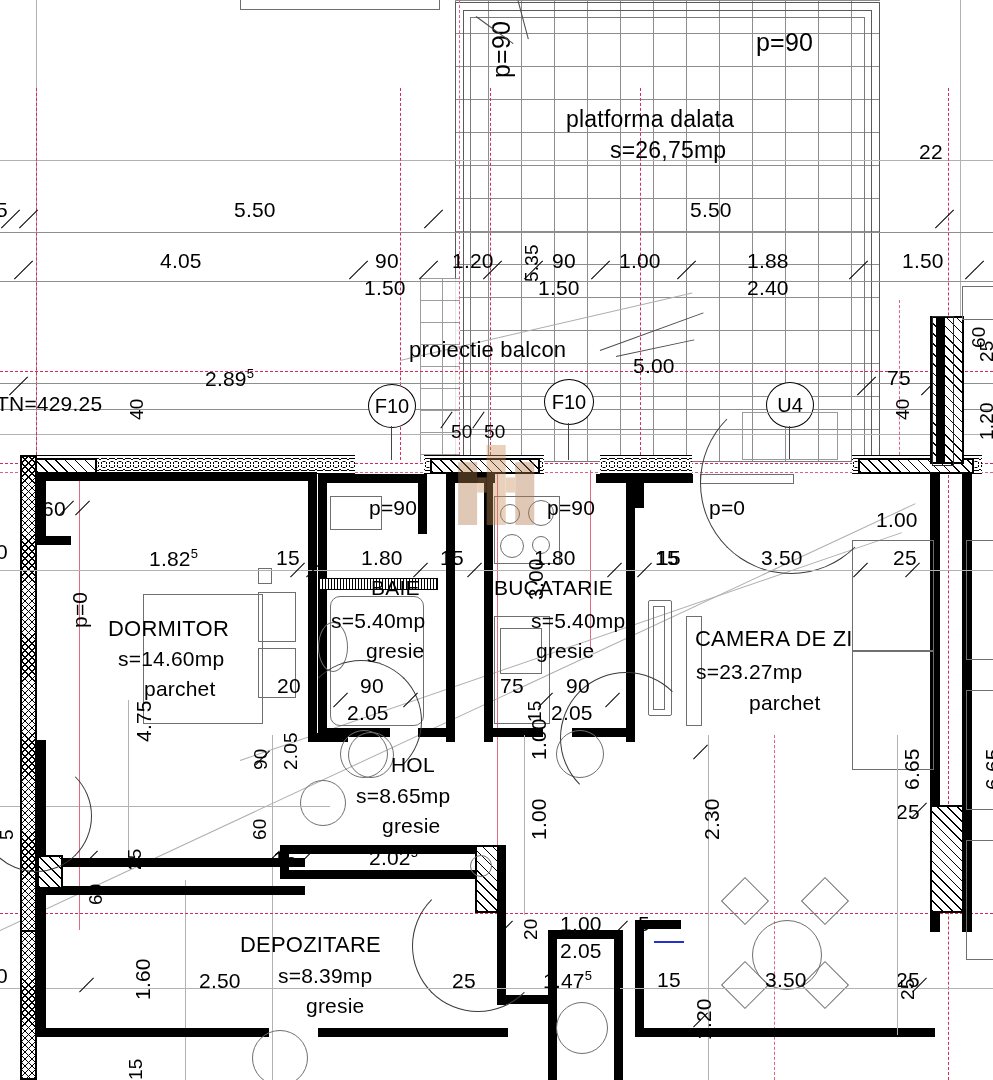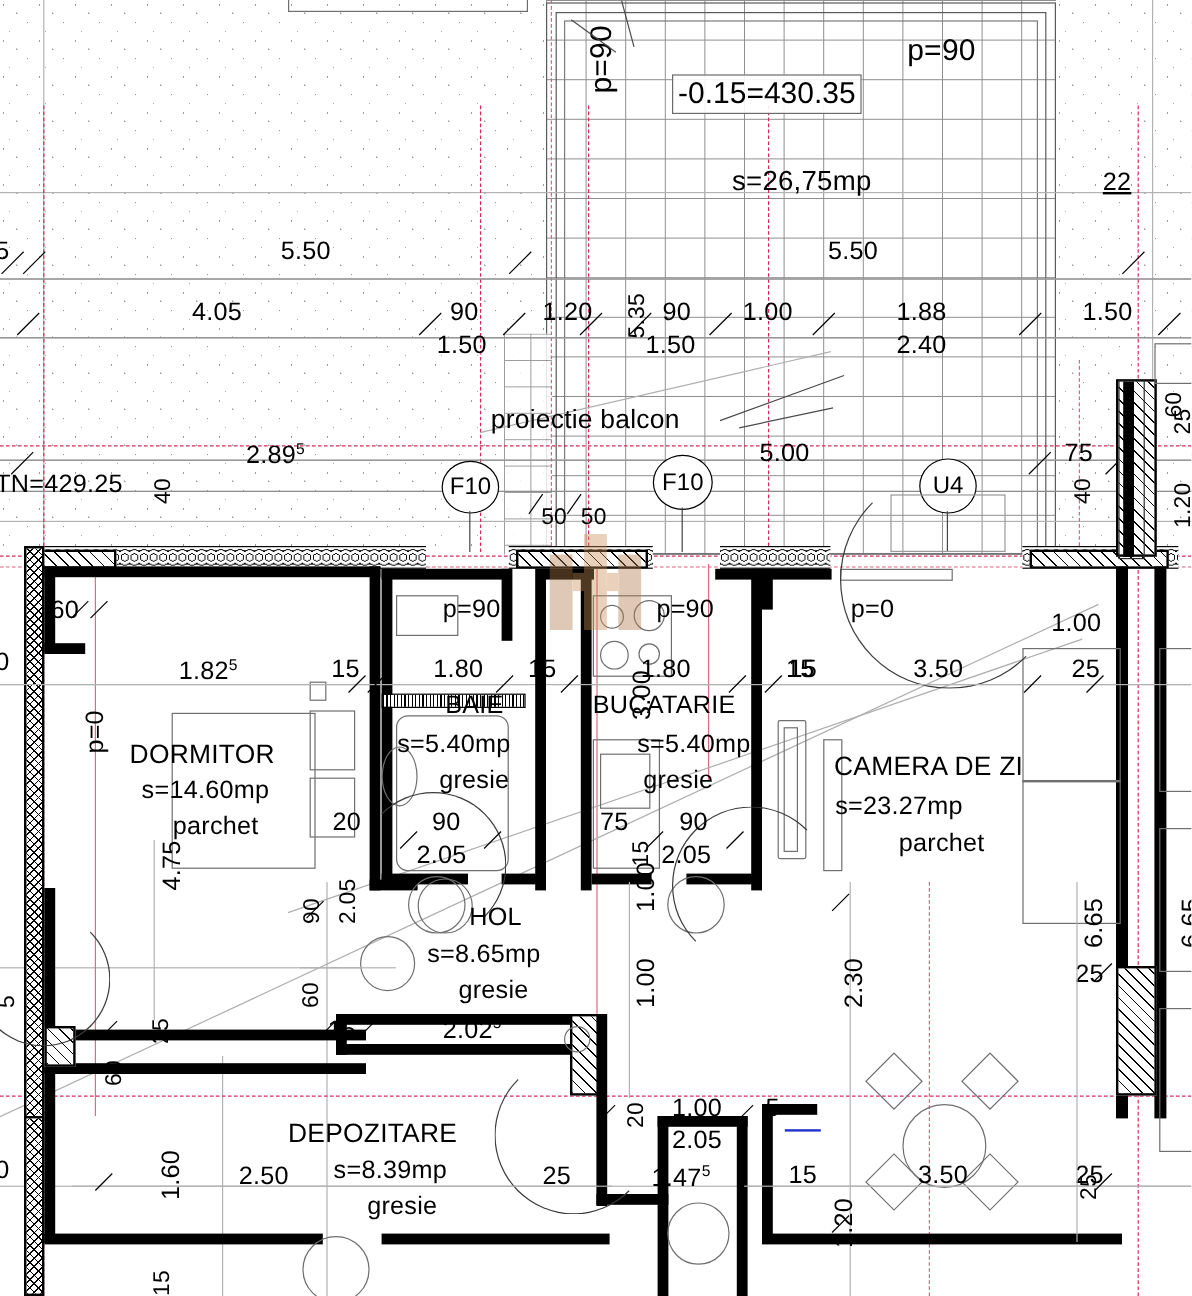--- a/index.html
+++ b/index.html
@@ -247,21 +247,21 @@
   <div class="diag" style="left:0; top:930px; width:1010px; transform:rotate(-25deg);"></div>
   <div class="diag" style="left:240px; top:760px; width:700px; transform:rotate(-19deg);"></div>
   <div class="diag" style="left:400px; top:360px; width:300px; transform:rotate(-13deg);"></div>
 
   <div class="hline" style="left:0; top:232px; width:993px;"></div>
   <div class="hline" style="left:0; top:281px; width:993px;"></div>
 
   <div class="t dim" style="left:-4px; top:198px;">5</div>
   <div class="t dim" style="left:234px; top:198px;">5.50</div>
   <div class="t dim" style="left:690px; top:198px;">5.50</div>
-  <div class="t dim" style="left:919px; top:140px;text-decoration:underline;">22</div>
+  <div class="t dim" style="left:919px; top:140px;">22</div>
 
   <div class="t dim" style="left:160px; top:249px;">4.05</div>
   <div class="t dim" style="left:375px; top:249px;">90</div>
   <div class="t dim" style="left:452px; top:249px;">1.20</div>
   <div class="t dim" style="left:552px; top:249px;">90</div>
   <div class="t dim" style="left:619px; top:249px;">1.00</div>
   <div class="t dim" style="left:747px; top:249px;">1.88</div>
   <div class="t dim" style="left:902px; top:249px;">1.50</div>
 
   <div class="t dim" style="left:364px; top:276px;">1.50</div>
@@ -278,38 +278,38 @@
   <div class="tick" style="left:433px; top:206px;"></div>
   <div class="tick" style="left:492px; top:257px;"></div>
   <div class="tick" style="left:533px; top:257px;"></div>
   <div class="tick" style="left:600px; top:257px;"></div>
   <div class="tick" style="left:686px; top:257px;"></div>
   <div class="tick" style="left:858px; top:257px;"></div>
   <div class="tick" style="left:974px; top:257px;"></div>
   <div class="tick" style="left:944px; top:206px;"></div>
 
   <div class="t" style="left:756px; top:28px; font-size:25px;">p=90</div>
-  <div class="boxnote" style="left:560px; top:62px;">-0.15=430.35</div>
+  <div class="t" style="left:566px; top:106px; font-size:23px;">platforma dalata</div>
   <div class="t" style="left:610px; top:137px; font-size:23px;">s=26,75mp</div>
   <div class="t rot" style="left:487px; top:78px; font-size:25px;">p=90</div>
 
   <div class="fx" style="left:240px; top:-12px; width:200px; height:22px;"></div>
   <div class="leader" style="left:476px; top:16px; width:46px; transform:rotate(36deg);"></div>
   <div class="leader" style="left:518px; top:0px; width:40px; transform:rotate(75deg);"></div>
 
   <div class="t" style="left:409px; top:337px; font-size:22px;">proiectie balcon</div>
 
   <div class="hline" style="left:0; top:383px; width:993px;"></div>
   <div class="hline" style="left:0; top:409px; width:993px;"></div>
 
   <div class="t dim" style="left:205px; top:366px;">
     <span>2.89</span><span class="sup">5</span>
   </div>
   <div class="t dim" style="left:-4px; top:392px;">TN=429.25</div>
-  <div class="t dim" style="left:633px; top:366px;">5.00</div>
+  <div class="t dim" style="left:633px; top:354px;">5.00</div>
   <div class="t dim" style="left:887px; top:366px;">75</div>
   <div class="t dim-s rot" style="left:976px; top:362px;">25</div>
   <div class="t dim-s rot" style="left:976px; top:440px;">1.20</div>
   <div class="t dim-s rot" style="left:968px; top:348px;">60</div>
   <div class="t dim-s rot" style="left:126px; top:420px;">40</div>
   <div class="t dim-s rot" style="left:892px; top:420px;">40</div>
   <div class="t dim-s" style="left:451px; top:421px;">50</div>
   <div class="t dim-s" style="left:484px; top:421px;">50</div>
 
   <div class="tick" style="left:18px;  top:373px;"></div>

